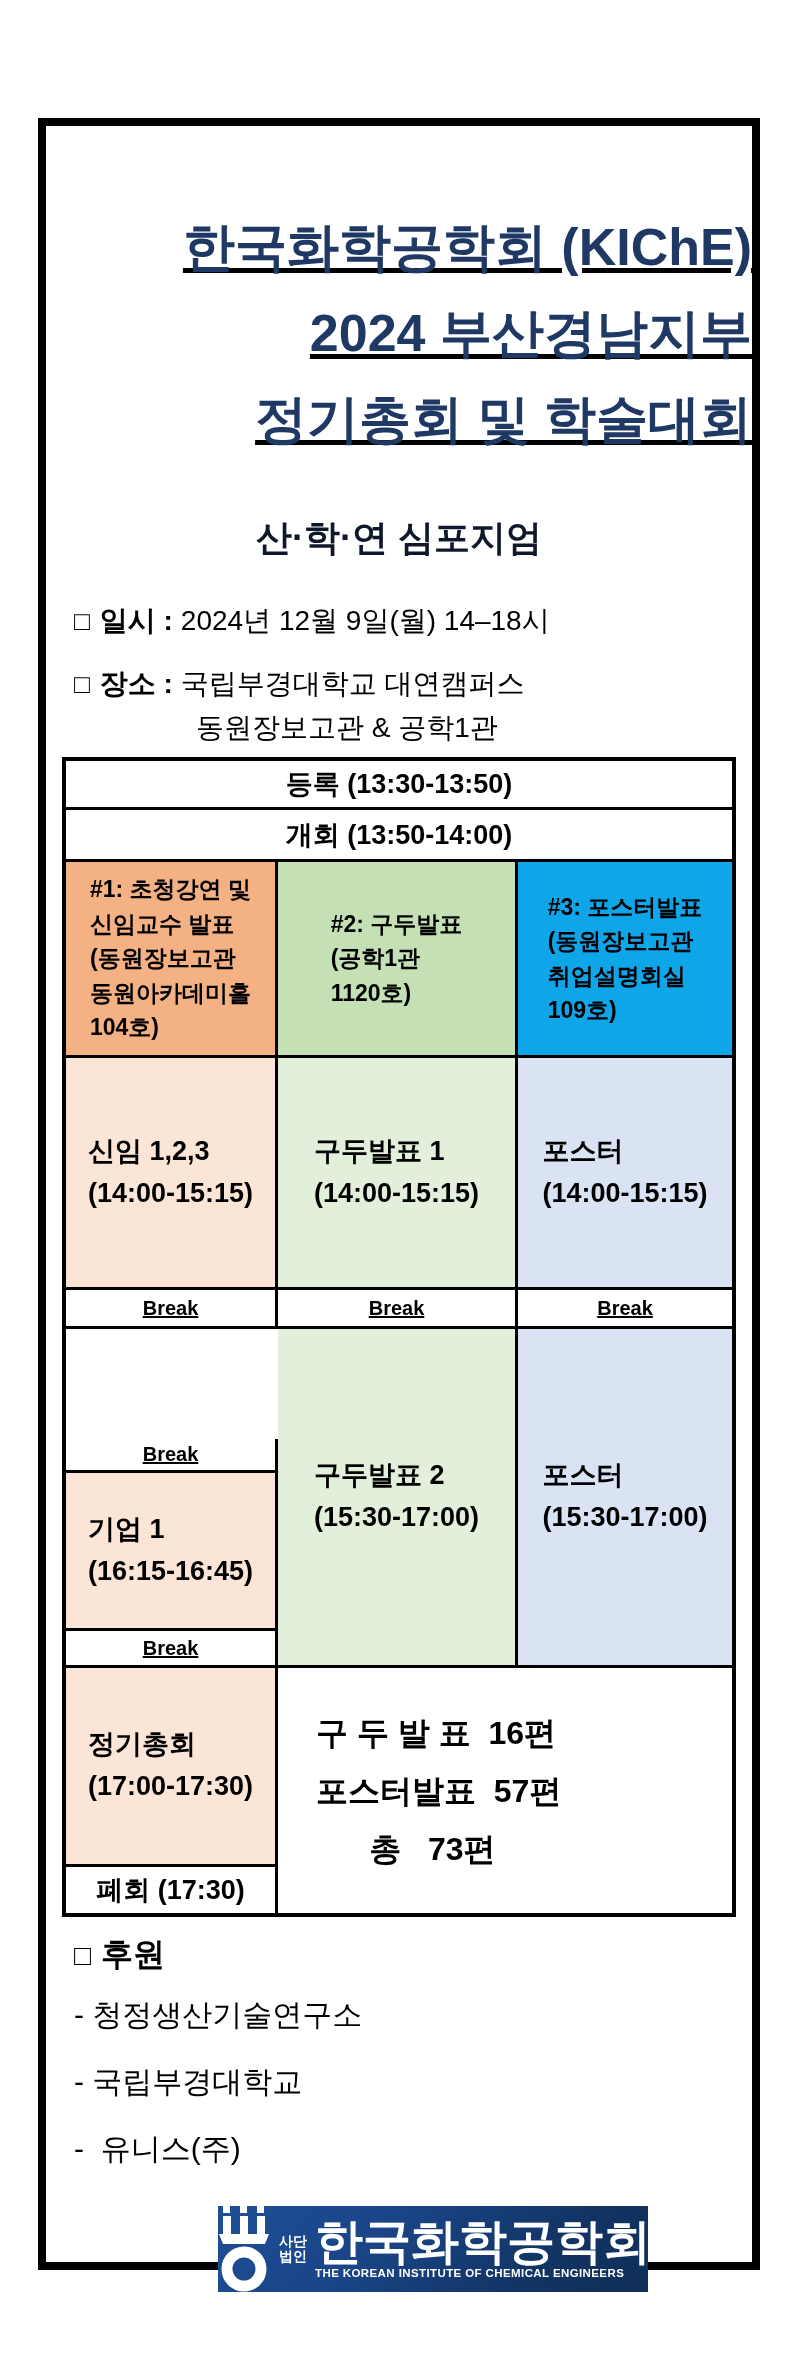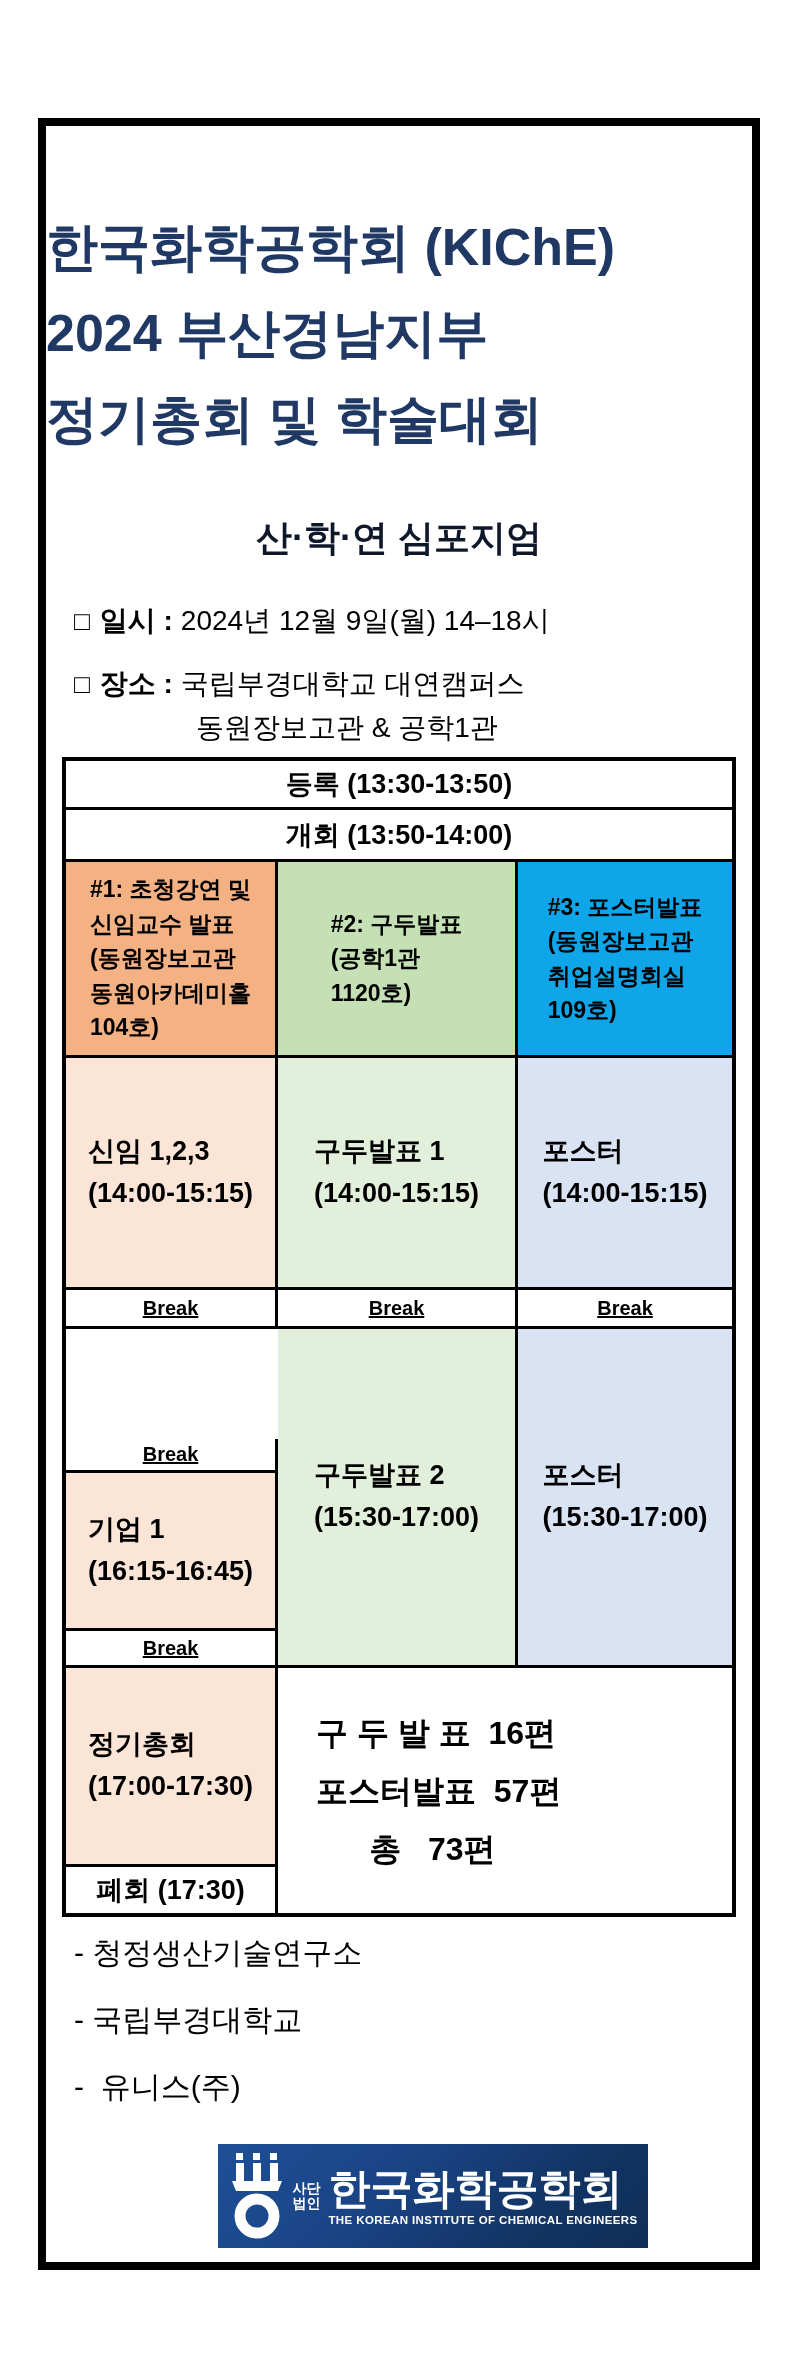--- a/index.html
+++ b/index.html
@@ -6,21 +6,21 @@
   body{
     width:788px;height:2362px;background:#ffffff;position:relative;
     font-family:"Liberation Sans","DejaVu Sans",sans-serif;color:#000;
   }
   .poster{
     position:absolute;left:38px;top:118px;width:722px;height:2152px;
     border:8px solid #000;box-sizing:border-box;background:#fff;
     display:flex;flex-direction:column;align-items:stretch;
   }
   
-  .title-block{margin-top:78px;text-align:left;}
+  .title-block{margin-top:78px;text-align:right;text-decoration:underline;}
   .title-line{
     font-size:52px;font-weight:bold;color:#1F3864;line-height:86px;
     letter-spacing:0px;white-space:nowrap;
   }
   .subtitle{
     margin-top:52px;text-align:center;font-size:36px;font-weight:bold;color:#0f172a;
   }
   
   .info-block{margin-top:40px;padding-left:28px;font-size:28px;}
   .info-row{margin-bottom:28px;line-height:1.25;}
@@ -70,21 +70,21 @@
     width:430px;height:104px;margin:10px auto 0;margin-left:172px;
     background:linear-gradient(135deg,#1E4F97 0%,#1A4486 38%,#123463 75%,#102E58 100%);
     display:flex;align-items:center;justify-content:center;
   }
   .logo-icon{width:58px;height:86px;margin-right:6px;flex:0 0 auto;}
   .logo-orgtype{
     color:#fff;font-size:14px;font-weight:bold;line-height:15px;
     margin-right:8px;text-align:center;flex:0 0 auto;
   }
   .logo-textcol{display:flex;flex-direction:column;align-items:flex-start;}
-  .logo-ko{color:#fff;font-size:42px;font-weight:bold;letter-spacing:0px;line-height:44px;white-space:nowrap;text-align:right;}
+  .logo-ko{color:#fff;font-size:48px;font-weight:bold;letter-spacing:0px;line-height:44px;white-space:nowrap;text-align:right;}
   .logo-en{color:#fff;font-size:11.5px;font-weight:bold;letter-spacing:0.4px;margin-top:3px;white-space:nowrap;}
 </style>
 </head>
 <body>
 
 <div class="poster">
 
   <div class="title-block">
     <div class="title-line">한국화학공학회 (KIChE)</div>
     <div class="title-line">2024 부산경남지부</div>
@@ -146,20 +146,23 @@
     <div class="cell fs-row no-b" style="grid-row:11;grid-column:1;">폐회 (17:30)</div>
 
     <div class="cell stats-cell no-r no-b">
       <span class="stats-line">구 두 발 표  16편</span>
       <span class="stats-line">포스터발표  57편</span>
       <span class="stats-line">      총   73편</span>
     </div>
   </div>
 
   <div class="sponsor-block">
+    <div class="sponsor-heading">
+      <span style="font-weight:normal;font-size:28px;margin-right:10px;">□</span><span>후원</span>
+    </div>
     <div class="sponsor-item">- 청정생산기술연구소</div>
     <div class="sponsor-item">- 국립부경대학교</div>
     <div class="sponsor-item">-  유니스(주)</div>
   </div>
 
   <div class="logo-banner">
     <svg class="logo-icon" viewBox="0 0 58 86" xmlns="http://www.w3.org/2000/svg">
 
       <rect x="8" y="0" width="7" height="7" fill="#fff"></rect>
       <rect x="25" y="0" width="7" height="7" fill="#fff"></rect>

